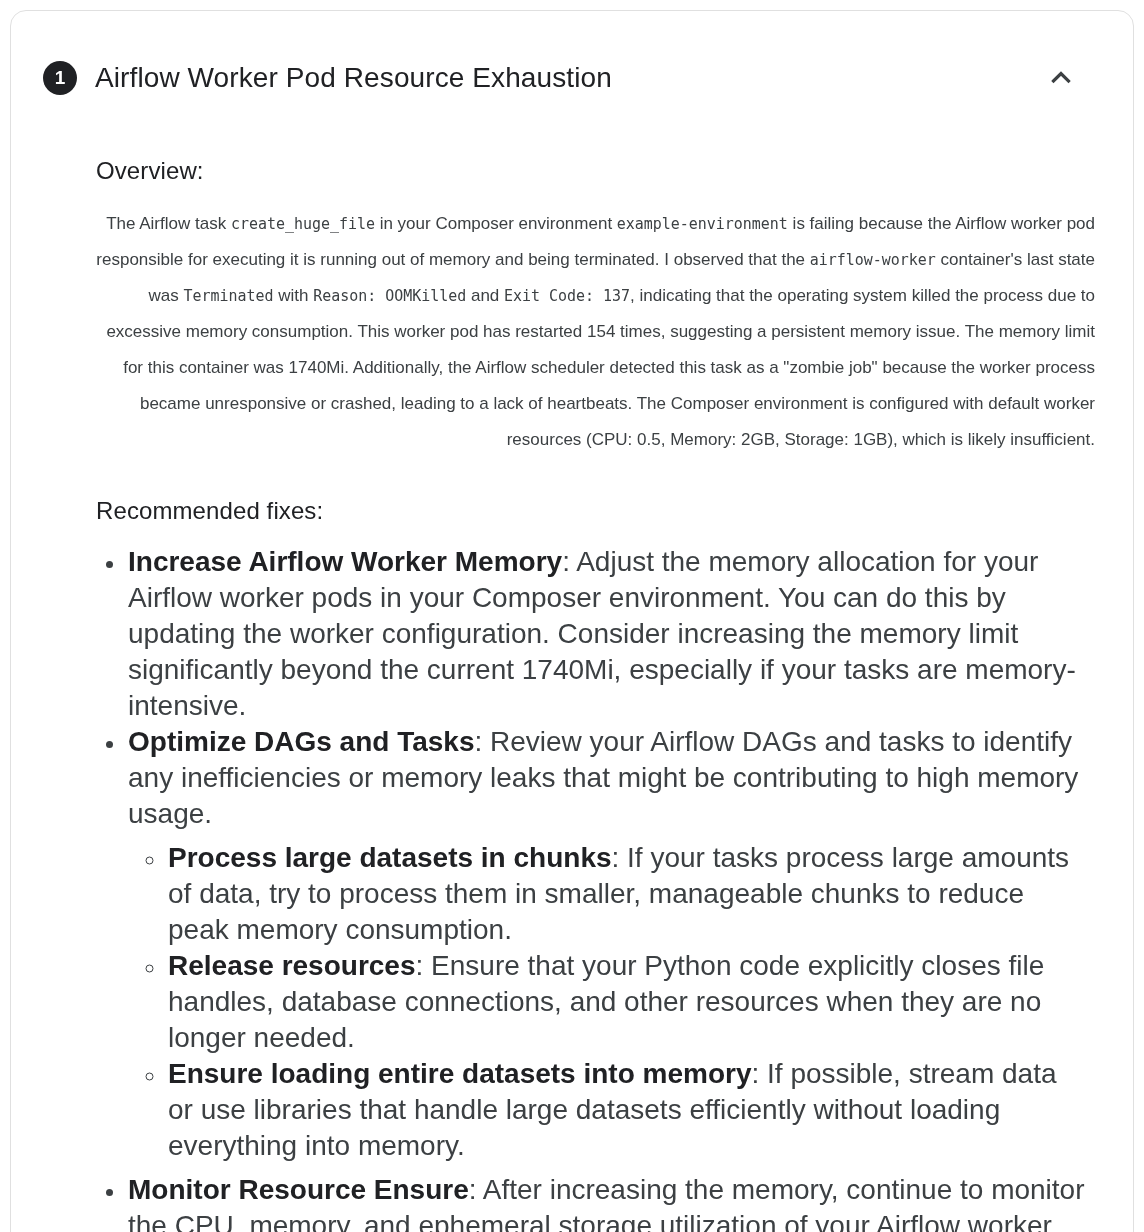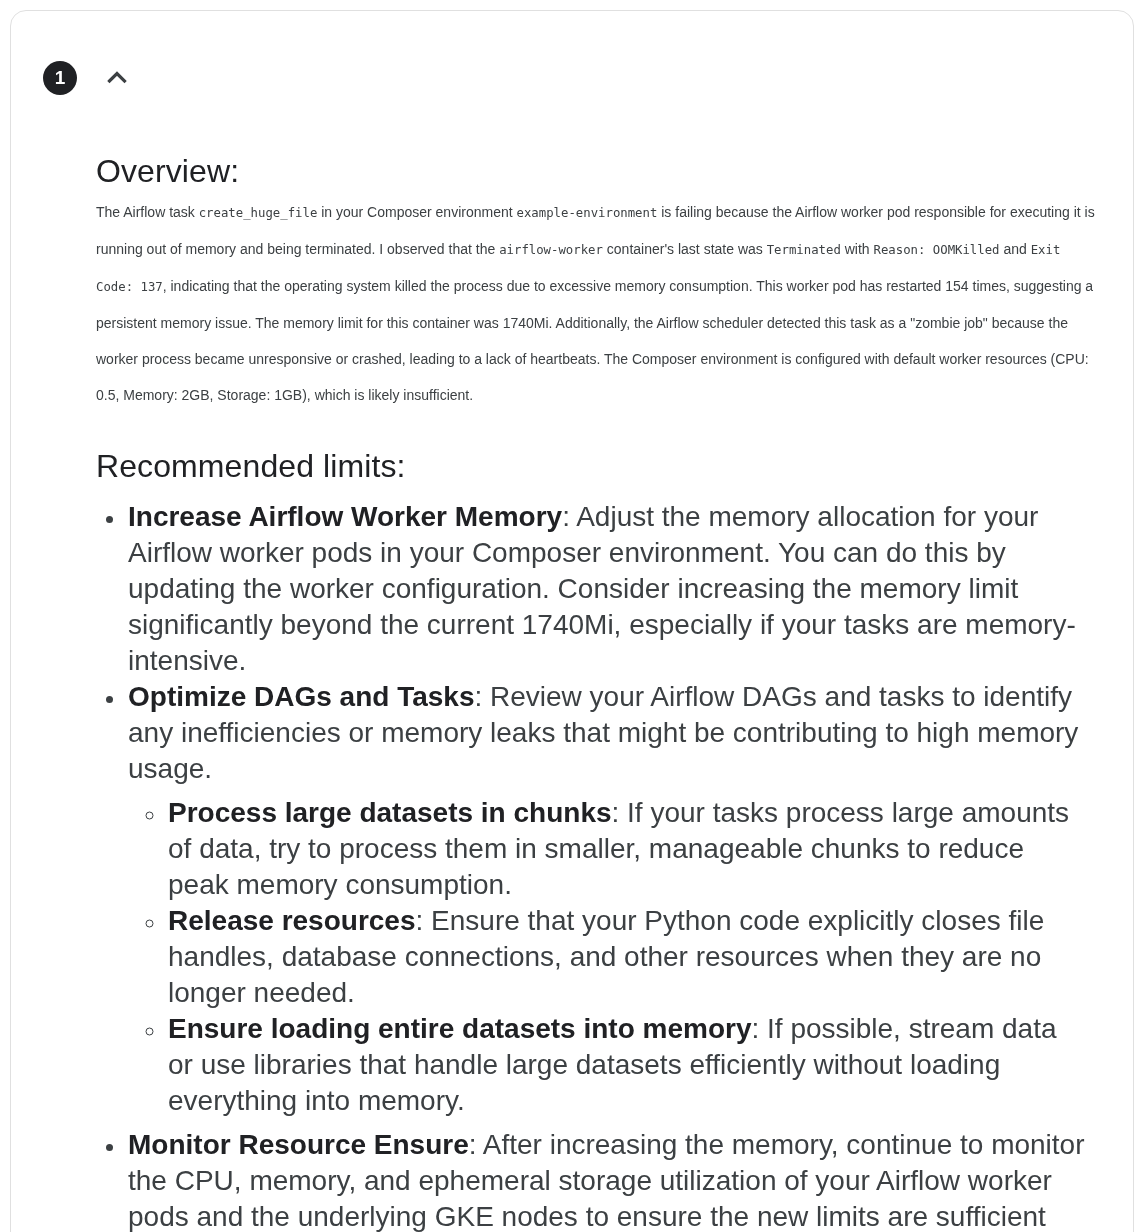--- a/index.html
+++ b/index.html
@@ -55,33 +55,34 @@
     justify-content: center;
     cursor: pointer;
     border-radius: 50%;
   }
   .content {
     margin-left: 53px;
     margin-right: 6px;
     color: #3c4043;
   }
   .section-heading {
-    font-size: 32px;
+    font-size: 24px;
     font-weight: 500;
     line-height: 30px;
     color: #202124;
     letter-spacing: 0.1px;
   }
   .overview-heading { margin-top: 56px; }
   .fixes-heading { margin-top: 38px; }
   .body-paragraph {
-    margin-top: 8px;
-    font-size: 14px;
+    margin-top: 20px;
+    font-size: 17px;
     line-height: 36px;
     color: #3c4043;
+    text-align: right;
   }
   .code {
     font-family: "DejaVu Sans Mono", "Liberation Mono", monospace;
     font-size: 0.88em;
     color: #3c4043;
   }
   ul.fixes-list {
     margin: 18px 0 0 0;
     padding-left: 30px;
     font-size: 28px;
@@ -96,36 +97,37 @@
   ul.fixes-list li::marker { color: #3c4043; font-size: 0.8em; }
   strong.lead { font-weight: 700; color: #202124; }
 </style>
 </head>
 <body>
 
 <div class="card">
 
   <div class="card-header">
     <div class="num-badge">1</div>
+    <div class="card-title">Airflow Worker Pod Resource Exhaustion</div>
     <button class="collapse-btn" type="button">
       <span style="display:flex;">
         <svg width="24" height="24" viewBox="0 0 24 24" fill="none">
           <path d="M4.5 15 L12 7.5 L19.5 15" stroke="#3c4043" stroke-width="3.2" stroke-linecap="square" fill="none"></path>
         </svg>
       </span>
     </button>
   </div>
 
   <div class="content">
 
     <div class="section-heading overview-heading">Overview:</div>
 
     <p class="body-paragraph"><span>The Airflow task </span><span class="code">create_huge_file</span><span> in your Composer environment </span><span class="code">example-environment</span><span> is failing because the Airflow worker pod responsible for executing it is running out of memory and being terminated. I observed that the </span><span class="code">airflow-worker</span><span> container's last state was </span><span class="code">Terminated</span><span> with </span><span class="code">Reason: OOMKilled</span><span> and </span><span class="code">Exit Code: 137</span><span>, indicating that the operating system killed the process due to excessive memory consumption. This worker pod has restarted 154 times, suggesting a persistent memory issue. The memory limit for this container was 1740Mi. Additionally, the Airflow scheduler detected this task as a "zombie job" because the worker process became unresponsive or crashed, leading to a lack of heartbeats. The Composer environment is configured with default worker resources (CPU: 0.5, Memory: 2GB, Storage: 1GB), which is likely insufficient.</span></p>
 
-    <div class="section-heading fixes-heading">Recommended limits:</div>
+    <div class="section-heading fixes-heading">Recommended fixes:</div>
 
     <ul class="fixes-list">
         <li><strong class="lead">Increase Airflow Worker Memory</strong>: Adjust the memory allocation for your Airflow worker pods in your Composer environment. You can do this by updating the worker configuration. Consider increasing the memory limit significantly beyond the current 1740Mi, especially if your tasks are memory-intensive.</li>
         <li><strong class="lead">Optimize DAGs and Tasks</strong>: Review your Airflow DAGs and tasks to identify any inefficiencies or memory leaks that might be contributing to high memory usage.<ul class="sub-list">
             <li><strong class="lead">Process large datasets in chunks</strong>: If your tasks process large amounts of data, try to process them in smaller, manageable chunks to reduce peak memory consumption.</li>
             <li><strong class="lead">Release resources</strong>: Ensure that your Python code explicitly closes file handles, database connections, and other resources when they are no longer needed.</li>
             <li><strong class="lead">Ensure loading entire datasets into memory</strong>: If possible, stream data or use libraries that handle large datasets efficiently without loading everything into memory.</li>
           </ul></li>
         <li><strong class="lead">Monitor Resource Ensure</strong>: After increasing the memory, continue to monitor the CPU, memory, and ephemeral storage utilization of your Airflow worker pods and the underlying GKE nodes to ensure the new limits are sufficient and to identify any other potential resource bottlenecks.</li>
       </ul>

